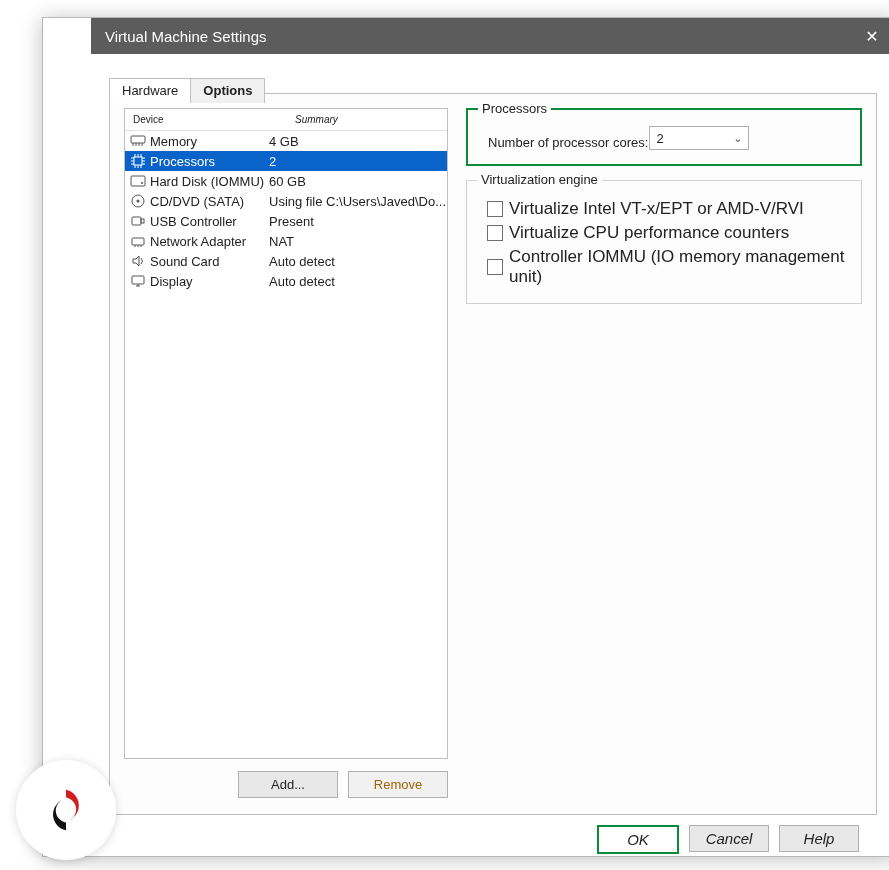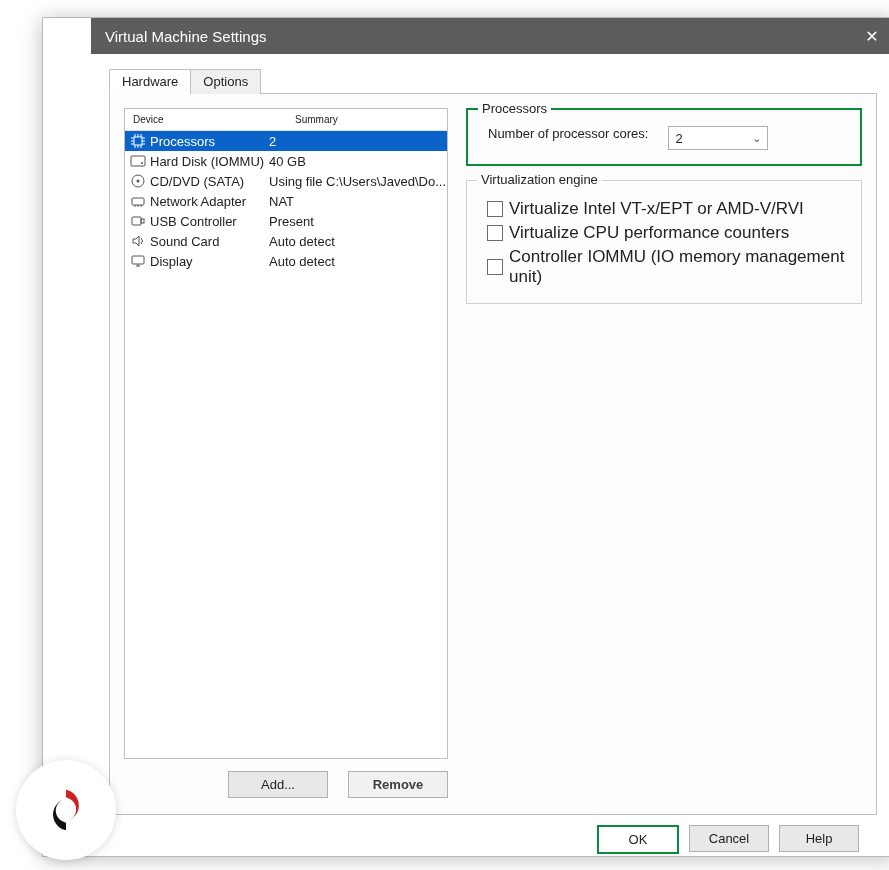--- a/index.html
+++ b/index.html
@@ -58,27 +58,27 @@
     z-index: 2;
   }
   .tab {
     border: 1px solid #bfbfbf;
     border-bottom: none;
     padding: 4px 12px;
     font-size: 13px;
     background: #f0f0f0;
     cursor: pointer;
     position: relative;
-    top: 1px;
+    top: 10px;
   }
   .tab.active {
     background: #fff;
     border-bottom: 1px solid #fff;
   }
-  .tab + .tab { margin-left: -1px; }
+  .tab + .tab { margin-left: -1px; font-weight: bold; }
 
   .tabpanel {
     border: 1px solid #bfbfbf;
     background: #fdfdfd;
     padding: 14px 14px 16px 14px;
     display: flex;
     gap: 18px;
     height: 690px;
     position: relative;
   }
@@ -99,21 +99,21 @@
   .dev-header {
     display: flex;
     border-bottom: 1px solid #e2e2e2;
     background: #fff;
     font-size: 10px;
   }
   .dev-header .col {
     padding: 5px 8px;
   }
   .col.device-col { width: 146px; }
-  .col.summary-col { flex: 1; }
+  .col.summary-col { flex: 1; font-style: italic; }
 
   .dev-row {
     display: flex;
     align-items: center;
     height: 20px;
     cursor: pointer;
   }
   .dev-row .icon {
     width: 18px;
     height: 18px;
@@ -124,38 +124,37 @@
   .dev-row .dev-name { width: 119px; white-space:nowrap; overflow:hidden; text-overflow:ellipsis; }
   .dev-row .dev-sum { flex:1; white-space:nowrap; overflow:hidden; text-overflow:ellipsis; }
   .dev-row.selected {
     background: #0a63c9;
     color: #fff;
   }
 
   .btn-row {
     display:flex;
     justify-content: flex-end;
-    gap: 20px;
+    gap: 10px;
     margin-top: 12px;
   }
   .btn {
     min-width: 78px;
     height: 25px;
     border: 1px solid #b0b0b0;
     background: #e8e8e8;
     font-size: 13px;
     padding: 0 10px;
     cursor: pointer;
     display:flex; align-items:center; justify-content:center;
   }
   .btn.disabled {
-    color: #404040;
+    color: #a16207;
     background: #f1f1f1;
     cursor: default;
-    font-weight: bold;
   }
 
   
   .right-col {
     flex: 1;
     display: flex;
     flex-direction: column;
     gap: 14px;
   }
   .groupbox {
@@ -169,22 +168,22 @@
   .groupbox .legend {
     position: absolute;
     top: -9px;
     left: 10px;
     background: #fdfdfd;
     padding: 0 4px;
     font-size: 13px;
   }
   .proc-row {
     display:flex;
-    align-items:flex-start;
-    gap: 20px;
+    align-items:flex-end;
+    gap: 1px;
     padding-left: 6px;
   }
   .select-box {
     border: 1px solid #b0b0b0;
     width: 86px;
     height: 22px;
     display:flex;
     align-items:center;
     justify-content: space-between;
     padding: 0 6px;
@@ -213,23 +212,24 @@
     display:flex;
     justify-content:flex-end;
     gap: 10px;
     padding: 10px 18px 0 0;
   }
   .dlg-btn {
     min-width: 78px;
     height: 25px;
     border: 1px solid #b0b0b0;
     background: #e8e8e8;
-    font-size: 13px;
+    font-size: 15px;
     display:flex; align-items:center; justify-content:center;
     cursor:pointer;
+    font-style:italic;
   }
   .dlg-btn.primary {
     border: 2px solid #0a8a3a;
     background:#fff;
   }
 
   
   .watermark {
     position:absolute;
     left: 16px;
@@ -266,20 +266,33 @@
 
       <div class="tabpanel">
 
         <div class="left-col">
           <div class="device-list">
             <div class="dev-header">
               <div class="col device-col">Device</div>
               <div class="col summary-col">Summary</div>
             </div>
             <div id="device-rows">
+                <div class="dev-row">
+                  <div class="icon">
+                    <svg width="16" height="14">
+                      <rect x="1" y="2" width="14" height="7" rx="1" fill="none" stroke="#555"></rect>
+                      <line x1="3" y1="9" x2="3" y2="12" stroke="#555"></line>
+                      <line x1="6" y1="9" x2="6" y2="12" stroke="#555"></line>
+                      <line x1="9" y1="9" x2="9" y2="12" stroke="#555"></line>
+                      <line x1="12" y1="9" x2="12" y2="12" stroke="#555"></line>
+                    </svg>
+                  </div>
+                  <div class="dev-name">Memory</div>
+                  <div class="dev-sum">4 GB</div>
+                </div>
                 <div class="dev-row selected">
                   <div class="icon">
                     <svg width="16" height="16">
                       <rect x="4" y="4" width="8" height="8" fill="none" stroke="#fff"></rect>
                       <line x1="8" y1="1" x2="8" y2="4" stroke="#fff"></line>
                       <line x1="8" y1="12" x2="8" y2="15" stroke="#fff"></line>
                       <line x1="1" y1="8" x2="4" y2="8" stroke="#fff"></line>
                       <line x1="12" y1="8" x2="15" y2="8" stroke="#fff"></line>
                       <line x1="5" y1="1" x2="5" y2="4" stroke="#fff"></line>
                       <line x1="11" y1="1" x2="11" y2="4" stroke="#fff"></line>
@@ -295,53 +308,53 @@
                   <div class="dev-sum">2</div>
                 </div>
                 <div class="dev-row">
                   <div class="icon">
                     <svg width="16" height="14">
                       <rect x="1" y="2" width="14" height="10" rx="1" fill="none" stroke="#555"></rect>
                       <circle cx="12" cy="9" r="1" fill="#555"></circle>
                     </svg>
                   </div>
                   <div class="dev-name">Hard Disk (IOMMU)</div>
-                  <div class="dev-sum">40 GB</div>
+                  <div class="dev-sum">60 GB</div>
                 </div>
                 <div class="dev-row">
                   <div class="icon">
                     <svg width="16" height="16">
                       <circle cx="8" cy="8" r="6" fill="none" stroke="#555"></circle>
                       <circle cx="8" cy="8" r="1.5" fill="#555"></circle>
                     </svg>
                   </div>
                   <div class="dev-name">CD/DVD (SATA)</div>
                   <div class="dev-sum">Using file C:\Users\Javed\Do...</div>
+                </div>
+                <div class="dev-row">
+                  <div class="icon">
+                    <svg width="16" height="14">
+                      <rect x="2" y="3" width="9" height="8" rx="1" fill="none" stroke="#555"></rect>
+                      <rect x="11" y="5" width="3" height="4" fill="none" stroke="#555"></rect>
+                    </svg>
+                  </div>
+                  <div class="dev-name">USB Controller</div>
+                  <div class="dev-sum">Present</div>
                 </div>
                 <div class="dev-row">
                   <div class="icon">
                     <svg width="16" height="14">
                       <rect x="2" y="4" width="12" height="7" rx="1" fill="none" stroke="#555"></rect>
                       <line x1="5" y1="11" x2="5" y2="13" stroke="#555"></line>
                       <line x1="8" y1="11" x2="8" y2="13" stroke="#555"></line>
                       <line x1="11" y1="11" x2="11" y2="13" stroke="#555"></line>
                     </svg>
                   </div>
                   <div class="dev-name">Network Adapter</div>
                   <div class="dev-sum">NAT</div>
-                </div>
-                <div class="dev-row">
-                  <div class="icon">
-                    <svg width="16" height="14">
-                      <rect x="2" y="3" width="9" height="8" rx="1" fill="none" stroke="#555"></rect>
-                      <rect x="11" y="5" width="3" height="4" fill="none" stroke="#555"></rect>
-                    </svg>
-                  </div>
-                  <div class="dev-name">USB Controller</div>
-                  <div class="dev-sum">Present</div>
                 </div>
                 <div class="dev-row">
                   <div class="icon">
                     <svg width="16" height="14">
                       <path d="M3 5 L6 5 L9 2 L9 12 L6 9 L3 9 Z" fill="none" stroke="#555"></path>
                       <path d="M11 4 Q14 7 11 10" fill="none" stroke="#555"></path>
                     </svg>
                   </div>
                   <div class="dev-name">Sound Card</div>
                   <div class="dev-sum">Auto detect</div>

